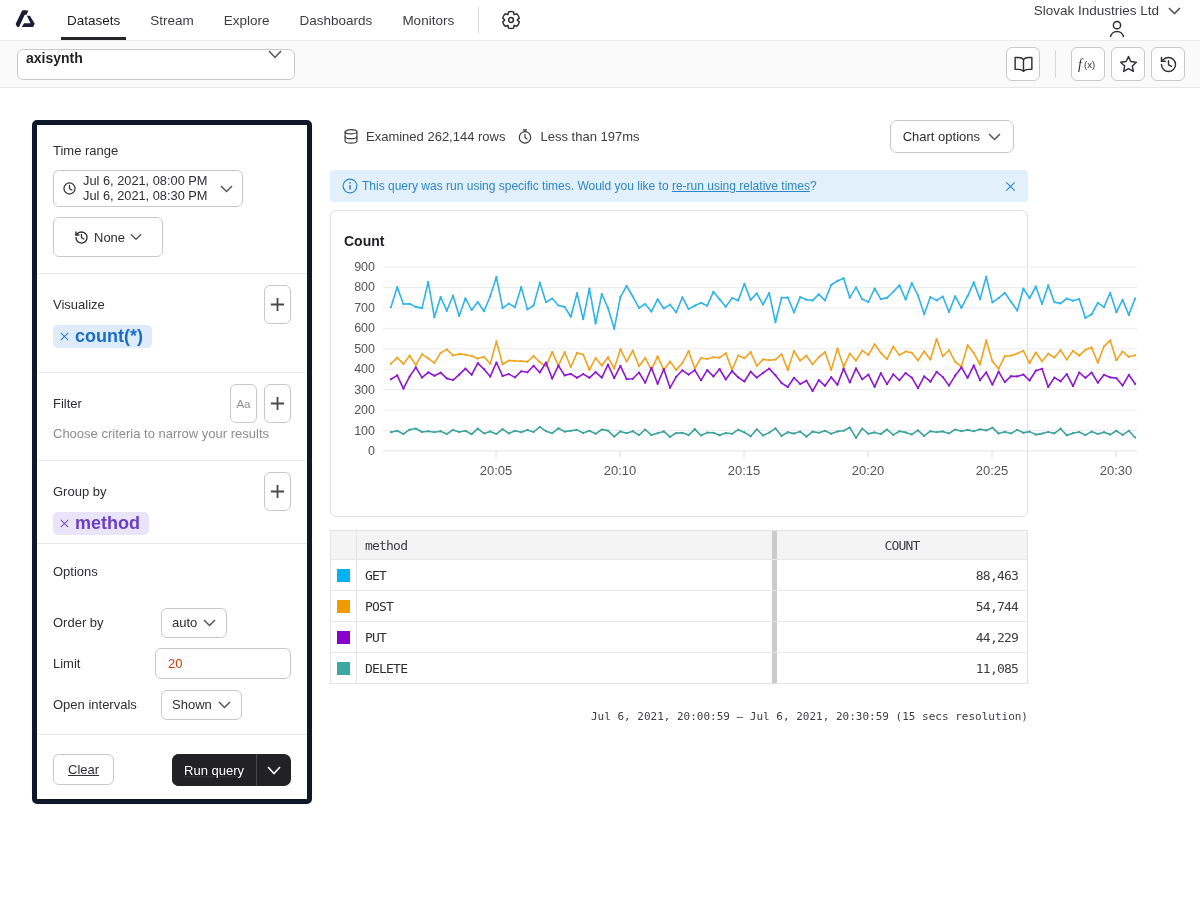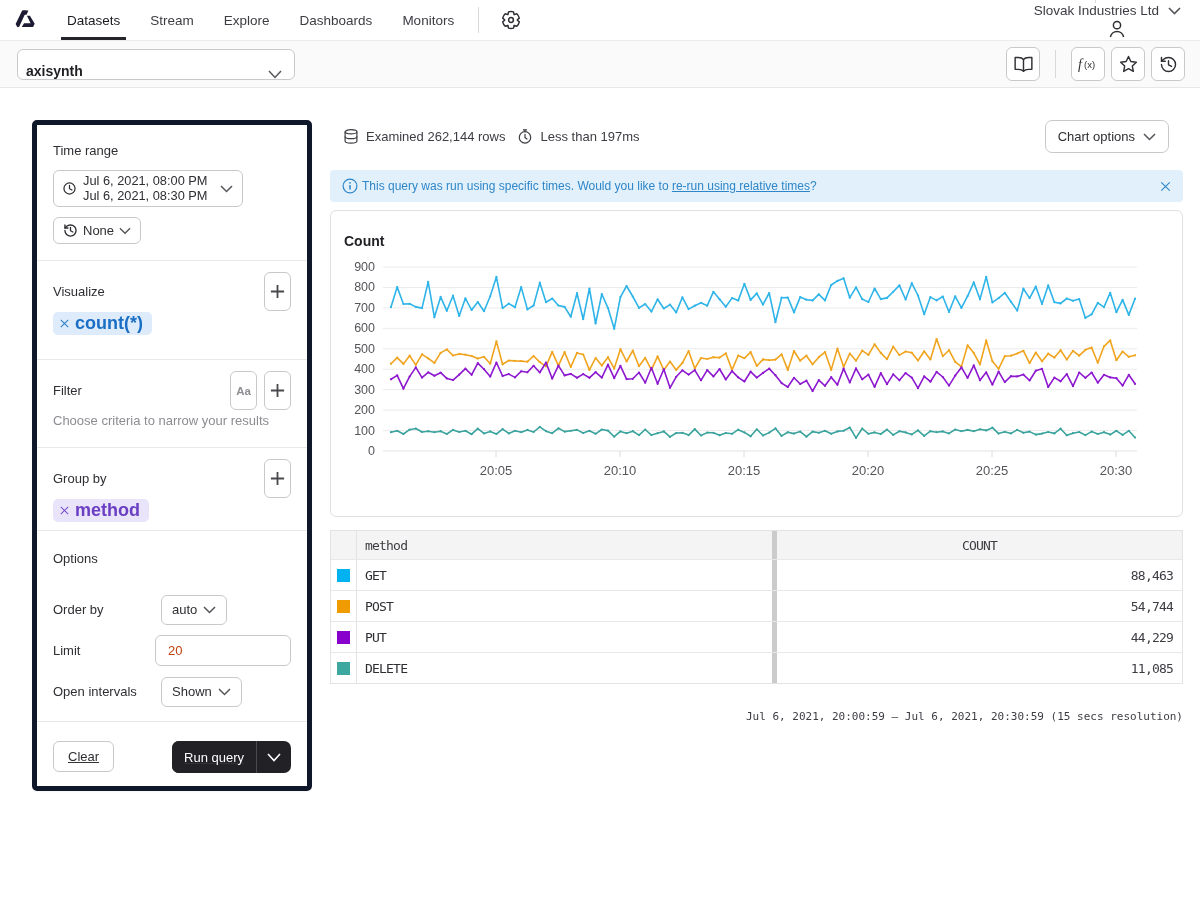--- a/index.html
+++ b/index.html
@@ -15,62 +15,62 @@
   .navtab.active::after { content:""; position:absolute; left:9px; right:9px; bottom:0; height:3px; background:#24242a; }
   .nav-divider { position:absolute; left:478px; top:7px; width:1px; height:26px; background:#d9d9d9; }
   .nav-gear { position:absolute; left:498px; top:7px; width:26px; height:26px; display:flex; align-items:center; justify-content:center; cursor:pointer; }
   .nav-right { position:absolute; right:19px; top:0; height:40px; display:flex; align-items:center;flex-direction:column; }
   .nav-right .rdivider { width:1px; height:26px; background:#d9d9d9; margin-right:24px; }
   .org-switch { display:flex; align-items:center; gap:9px; font-size:13.5px; color:#3c3c43; cursor:pointer; }
   .user-btn { margin-left:20px; width:26px; height:26px; display:flex; align-items:center; justify-content:center; cursor:pointer; }
 
   
   .toolbar { position:absolute; left:0; top:41px; width:1200px; height:47px; background:#fafafa; border-bottom:1px solid #e7e7e7; }
-  .ds-select { position:absolute; left:17px; top:8px; width:278px; height:31px; background:#fff; border:1px solid #c9c9c9; border-radius:6px; display:flex; align-items:flex-end; padding:0 12px 0 8px; cursor:pointer; }
+  .ds-select { position:absolute; left:17px; top:8px; width:278px; height:31px; background:#fff; border:1px solid #c9c9c9; border-radius:6px; display:flex; align-items:flex-start; padding:0 12px 0 8px; cursor:pointer; }
   .ds-select .ds-name { font-size:14px; font-weight:bold; color:#1f1f24; }
   .ds-select .chev { margin-left:auto; }
   .tb-right { position:absolute; right:15px; top:6px; display:flex; align-items:center; }
   .tb-btn { width:34px; height:34px; background:#fff; border:1px solid #c9c9c9; border-radius:6px; display:flex; align-items:center; justify-content:center; cursor:pointer; }
   .tb-div { width:1px; height:28px; background:#d9d9d9; margin:0 15px; }
   .tb-btn + .tb-btn { margin-left:6px; }
 
   
   .builder { position:absolute; left:32px; top:120px; width:280px; background:#fff; border:5px solid #0f172a; border-radius:5px; box-shadow:0 1px 2px rgba(0,0,0,.04); }
   .b-section { padding:17px 16px 20px 16px; border-bottom:1px solid #e8e8e8; position:relative; }
   .b-section.s-time { padding:18px 16px 16px; }
   .b-section.s-viz { padding:17px 16px 24px; }
   .b-section.s-filter { padding:17px 16px 19px; }
   .b-section.s-group { padding:17px 16px 8px; }
   .b-section.s-options { padding:20px 16px 14px; }
   .b-section:last-child { border-bottom:none; }
   .b-label { font-size:13px; color:#2e2e33; margin-bottom:12px; }
   .b-head { display:flex; align-items:center; margin-bottom:7px; height:27px; }
   .b-head .b-label { margin-bottom:0; }
   .b-head .spacer { flex:1; }
-  .sq-btn { width:27px; height:39px; background:#fff; border:1px solid #c9c9c9; border-radius:6px; display:flex; align-items:center; justify-content:center; cursor:pointer; color:#555;font-weight:bold; }
+  .sq-btn { width:27px; height:39px; background:#fff; border:1px solid #c9c9c9; border-radius:6px; display:flex; align-items:center; justify-content:center; cursor:pointer; color:#555; }
   .sq-btn.aa { font-size:11.5px; color:#8e8e94; margin-right:7px; }
   .time-btn { width:190px; min-height:37px; background:#fff; border:1px solid #c9c9c9; border-radius:6px; display:flex; align-items:center; gap:7px; padding:3px 9px; cursor:pointer; }
   .time-btn .tdates { font-size:12.8px; color:#2e2e33; line-height:14.5px; }
-  .gran-btn { margin-top:10px; height:27px; background:#fff; border:1px solid #c9c9c9; border-radius:6px; display:inline-flex; align-items:center; gap:5px; padding:0 9px; cursor:pointer; font-size:13px; color:#2e2e33; }
+  .gran-btn { margin-top:10px; height:40px; background:#fff; border:1px solid #c9c9c9; border-radius:6px; display:inline-flex; align-items:center; gap:5px; padding:0 20px; cursor:pointer; font-size:13px; color:#2e2e33; }
   .pill { display:inline-flex; align-items:center; gap:6px; height:23px; border-radius:5px; padding:0 9px 0 7px; font-size:18px; font-weight:bold; cursor:pointer; }
   .pill.blue { background:#ddebfb; color:#1a6fc4; }
   .pill.purple { background:#e9e4f9; color:#6a3fc3; }
   .hint { font-size:13px; color:#8c8c92; padding-top:2px; }
   .opt-row { display:flex; align-items:center; height:31px; } .opt-row + .opt-row { margin-top:10px; }
   .opt-row .olabel { width:108px; font-size:13px; color:#2e2e33; }
   .mini-select { height:30px; background:#fff; border:1px solid #c9c9c9; border-radius:6px; display:inline-flex; align-items:center; gap:6px; padding:0 10px; font-size:13px; color:#2e2e33; cursor:pointer; }
   .limit-input { width:136px; height:31px; background:#fff; border:1px solid #c9c9c9; border-radius:6px; padding:0 12px; font-size:13px; color:#c2410c; font-family:"Liberation Sans",sans-serif; }
   .b-actions { display:flex; align-items:flex-start; padding:19px 16px 13px;text-decoration:underline; }
   .clear-btn { height:31px; background:#fff; border:1px solid #c9c9c9; border-radius:6px; padding:0 14px; font-size:13px; color:#2e2e33; font-family:"Liberation Sans",sans-serif; cursor:pointer; }
   .run-split { margin-left:auto; display:flex; height:32px; border-radius:7px; overflow:hidden; background:#212126; }
   .run-main { padding:0 12px; color:#fff; font-size:13px; display:flex; align-items:center; border:none; background:#212126; font-family:"Liberation Sans",sans-serif; cursor:pointer; }
   .run-caret { width:35px; display:flex; align-items:center; justify-content:center; border-left:1px solid #4a4a50; cursor:pointer; }
 
   
-  .main { position:absolute; left:330px; top:120px; width:853px; }
+  .main { position:absolute; left:330px; top:120px; width:698px; }
   .stats-row { position:relative; height:33px; display:flex; align-items:center; padding-left:14px; }
   .stat { display:flex; align-items:center; gap:8px; font-size:13px; color:#3c3c43; }
   .stat + .stat { margin-left:13px; }
   .chart-opts { position:absolute; right:14px; top:0; height:33px; background:#fff; border:1px solid #c9c9c9; border-radius:7px; display:flex; align-items:center; gap:8px; padding:0 12px; font-size:13px; color:#2e2e33; cursor:pointer; }
   .banner { margin-top:17px; height:32px; background:#e1f0fb; border-radius:4px; display:flex; align-items:center; padding:12px 12px; font-size:12px; color:#2e86c8; }
   .banner .btext { margin-left:4px; }
   .banner a { color:#2e86c8; }
   .banner .bclose { margin-left:auto; cursor:pointer; display:flex; }
   .chart-panel { margin-top:8px; height:307px; background:#fff; border:1px solid #e0e0e0; border-radius:6px; position:relative; }
   .chart-title { position:absolute; left:13px; top:22px; font-size:14px; font-weight:bold; color:#1f1f24; }

